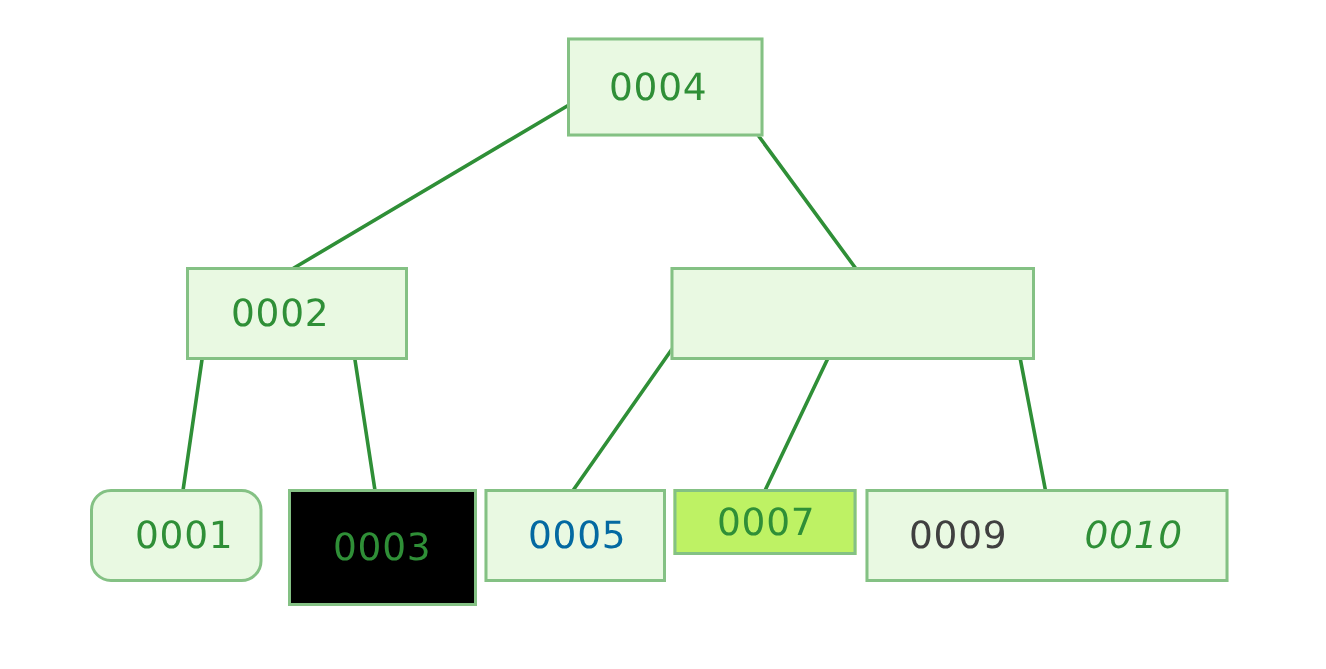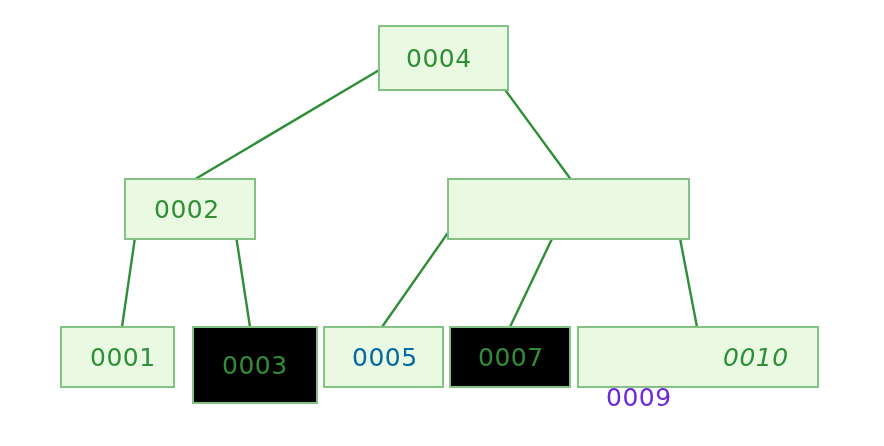--- a/index.html
+++ b/index.html
@@ -58,35 +58,35 @@
       <line x1="140" y1="203" x2="122" y2="327" stroke="#2f8f37" stroke-width="2.4" stroke-linecap="round"></line>
       <line x1="231" y1="203" x2="250" y2="327" stroke="#2f8f37" stroke-width="2.4" stroke-linecap="round"></line>
       <line x1="466" y1="207" x2="382" y2="327" stroke="#2f8f37" stroke-width="2.4" stroke-linecap="round"></line>
       <line x1="569" y1="203" x2="510" y2="327" stroke="#2f8f37" stroke-width="2.4" stroke-linecap="round"></line>
       <line x1="674" y1="207" x2="697" y2="327" stroke="#2f8f37" stroke-width="2.4" stroke-linecap="round"></line>
     </svg>
   <div id="node-layer">
       <div class="node" style="left: 378px; top: 25px; width: 131px; height: 66px; background: rgb(233, 249, 226); border-color: rgb(132, 193, 132);">
         <span class="key" style="left: 26px; color: rgb(47, 143, 55);">0004</span>
       </div>
-      <div class="node" style="left: 124px; top: 178px; width: 132px; height: 62px; background: rgb(233, 249, 226); border-color: rgb(132, 193, 132);">
+      <div class="node" style="left: 124px; top: 178px; width: 148px; height: 62px; background: rgb(233, 249, 226); border-color: rgb(132, 193, 132);">
         <span class="key" style="left: 28px; color: rgb(47, 143, 55);">0002</span>
       </div>
       <div class="node" style="left: 447px; top: 178px; width: 243px; height: 62px; background: rgb(233, 249, 226); border-color: rgb(132, 193, 132);">
       </div>
-      <div class="node" style="left: 60px; top: 326px; width: 115px; height: 62px; background: rgb(233, 249, 226); border-color: rgb(132, 193, 132);">
+      <div class="node" style="left: 60px; top: 326px; width: 115px; height: 62px; background: rgb(233, 249, 226); border-color: rgb(132, 193, 132); border-radius: 14px;">
         <span class="key" style="left: 28px; color: rgb(47, 143, 55);">0001</span>
       </div>
       <div class="node" style="left: 192px; top: 326px; width: 126px; height: 78px; background: #000000; border-color: rgb(132, 193, 132);">
         <span class="key" style="left: 28px; color: rgb(47, 143, 55);">0003</span>
       </div>
       <div class="node" style="left: 323px; top: 326px; width: 121px; height: 62px; background: rgb(233, 249, 226); border-color: rgb(132, 193, 132);">
         <span class="key" style="left: 27px; color: #0369a1;">0005</span>
       </div>
-      <div class="node" style="left: 449px; top: 326px; width: 122px; height: 62px; background: #000000; border-color: rgb(132, 193, 132);">
+      <div class="node" style="left: 449px; top: 326px; width: 122px; height: 44px; background: #bef264; border-color: rgb(132, 193, 132);">
         <span class="key" style="left: 27px; color: rgb(47, 143, 55);">0007</span>
       </div>
       <div class="node" style="left: 577px; top: 326px; width: 242px; height: 62px; background: rgb(233, 249, 226); border-color: rgb(132, 193, 132);">
-        <span class="key" style="left: 27px; color: #6d28d9; margin-top: 40px;">0009</span>
+        <span class="key" style="left: 27px; color: #404040;">0009</span>
         <span class="key" style="left: 144px; color: rgb(47, 143, 55); font-style: italic;">0010</span>
       </div>
     </div>
 </div>
 
 </body></html>

